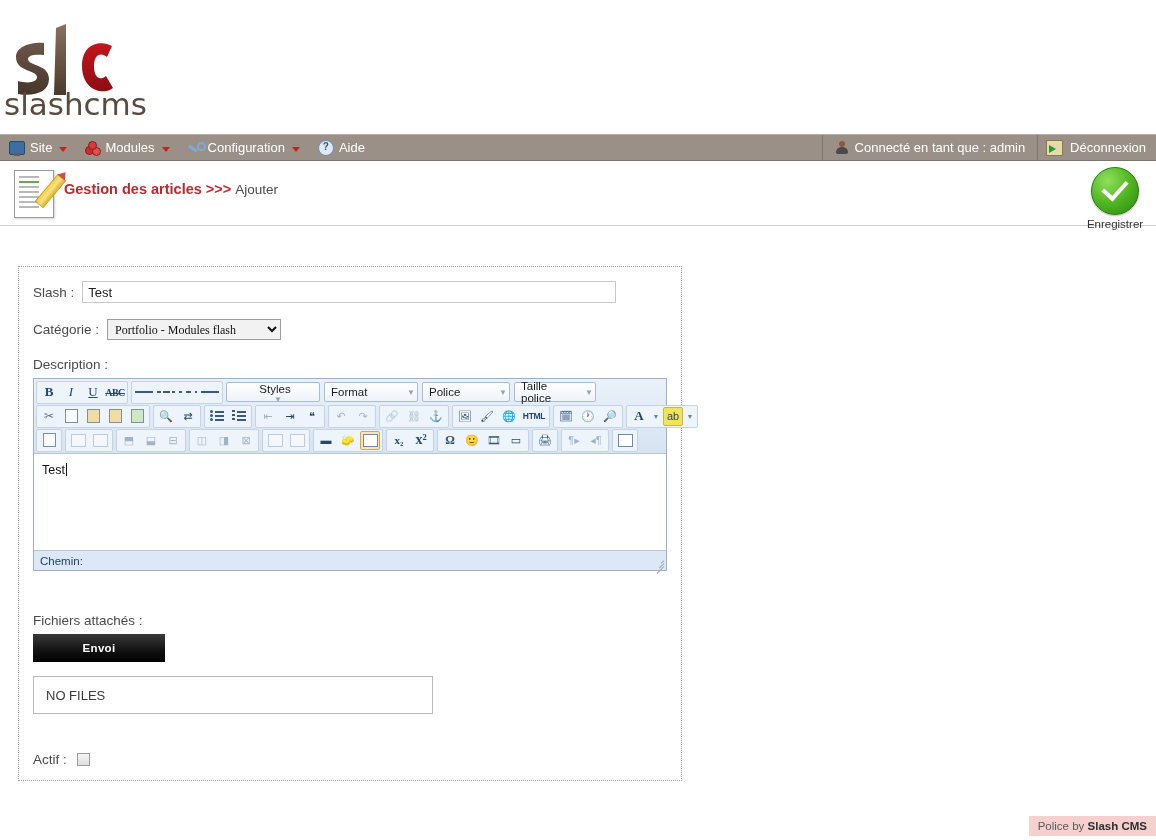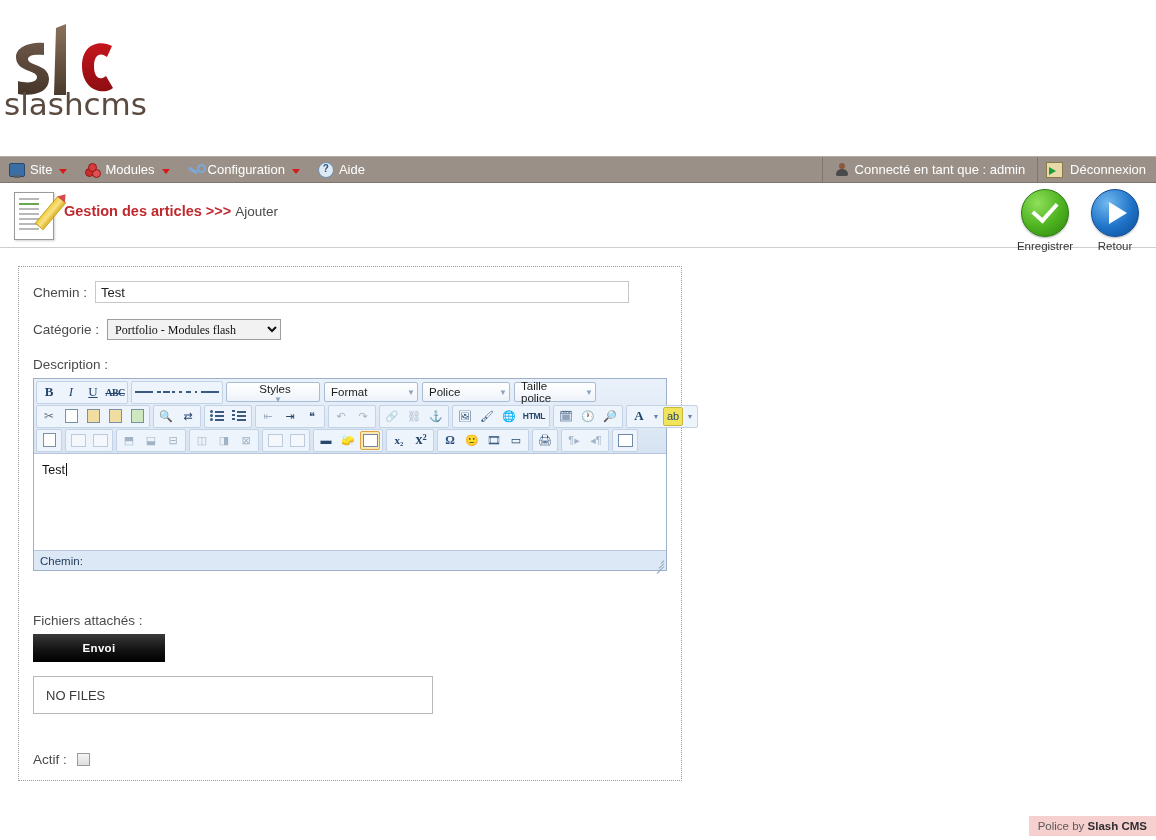--- a/index.html
+++ b/index.html
@@ -5,21 +5,21 @@
 <style>
   html,body{margin:0;padding:0;}
   body{
     width:1156px;height:840px;
     background:#ffffff;
     font-family:"Liberation Sans", sans-serif;
     font-size:13px;color:#333;
     overflow:hidden;position:relative;
   }
   
-  .logo-header{height:156px;background:#fff;position:relative;}
+  .logo-header{height:134px;background:#fff;position:relative;}
   .logo{position:absolute;left:8px;top:8px;width:160px;height:128px;}
   .logo-text{
     position:absolute;left:4px;top:86px;
     font-family:"DejaVu Sans", sans-serif;
     font-size:31px;color:#5a4a3f;letter-spacing:0px;
     font-weight:400;
   }
   
   .menubar{
     height:25px;background:#9a9087;
@@ -282,33 +282,27 @@
     <span class="title-main">Gestion des articles &gt;&gt;&gt;</span><span class="title-sub">Ajouter</span>
   </div>
 
   <div class="actions">
     <div class="action">
       <div class="circle green">
           <div class="chk"></div>
         </div>
       <div class="action-label">Enregistrer</div>
     </div>
-    <div class="action">
-      <div class="circle blue">
-          <div class="play"></div>
-        </div>
-      <div class="action-label">Retour</div>
-    </div>
   </div>
 </div>
 
 <div class="form-panel">
 
   <div class="field-row titre-row">
-    <span class="fl">Chemin :</span>
+    <span class="fl">Slash :</span>
     <input class="titre-input" value="Test" style="">
   </div>
 
   <div class="field-row cat-row">
     <span class="fl">Catégorie :</span>
     <select class="cat-select">
       <option>Portfolio - Modules flash</option>
     </select>
   </div>
 

